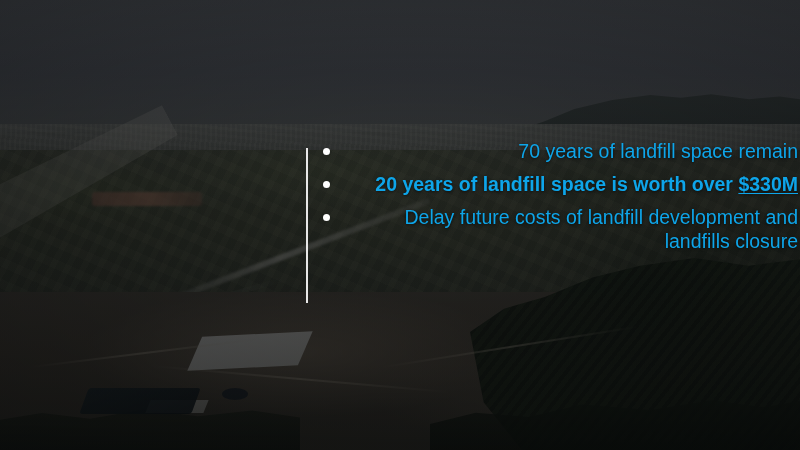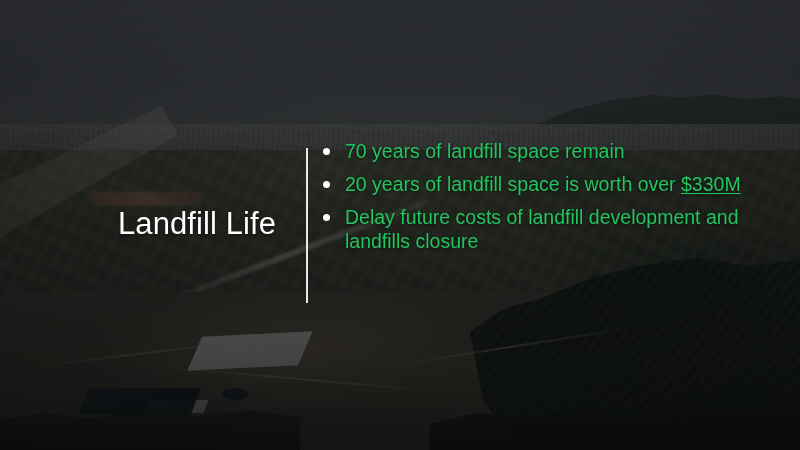--- a/index.html
+++ b/index.html
@@ -259,37 +259,38 @@
     margin: 0;
     padding: 0;
   }
 
   .bullet {
     position: relative;
     padding-left: 27px;
     margin-bottom: 9px;
     font-size: 19.5px;
     line-height: 24px;
-    color: #22c55e;
+    color: #0ea5e9;
     text-shadow: 0 1px 3px rgba(0,0,0,.6);
+    text-align: right;
   }
 
   .bullet::before {
     content: "";
     position: absolute;
     left: 5px;
     top: 9px;
     width: 7px;
     height: 7px;
     border-radius: 50%;
     background: #ffffff;
   }
 
   .bullet.bold {
-    font-weight: 400;
+    font-weight: 700;
   }
 
   .bullet .u {
     text-decoration: underline;
     text-underline-offset: 2px;
   }
 </style>
 </head>
 <body>
 
@@ -315,21 +316,20 @@
     <div class="pond"></div>
     <div class="pond2"></div>
     <div class="track-a"></div>
     <div class="track-b"></div>
     <div class="track-c"></div>
     <div class="scrim"></div>
   </div>
 
   <div class="content">
 
-    <div class="title">Landfill Life</div>
 
     <div class="divider"></div>
 
     <ul class="bullets">
       <li class="bullet">
         <span>70 years of landfill space remain</span>
       </li>
       <li class="bullet bold">
         <span>20 years of landfill space is worth over </span><span class="u">$330M</span>
       </li>

